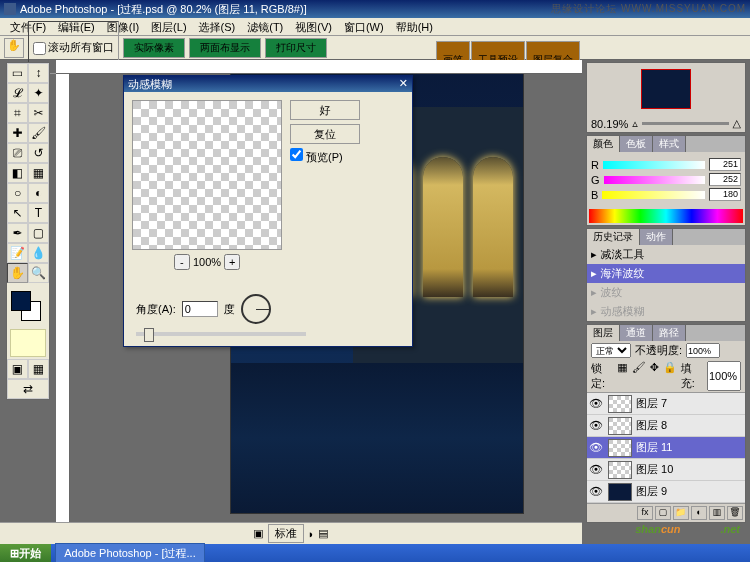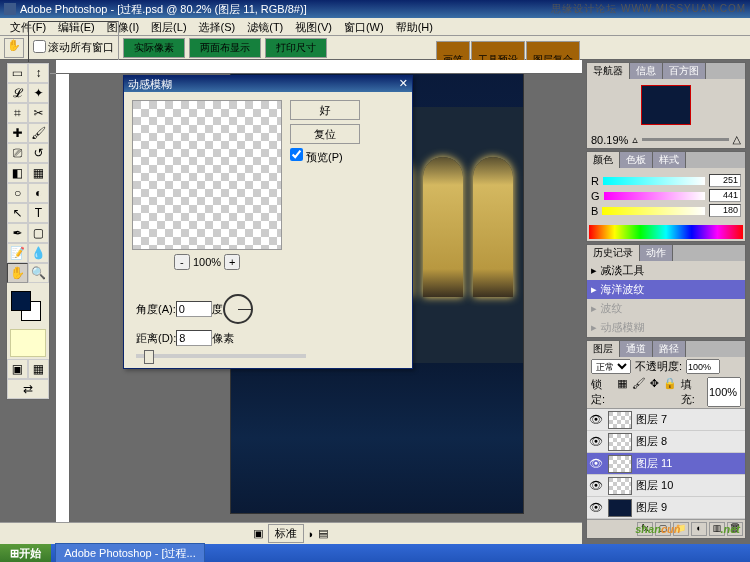--- a/index.html
+++ b/index.html
@@ -3,21 +3,21 @@
 <meta charset="utf-8">
 <style>
 * { margin: 0; padding: 0; box-sizing: border-box; font-family: "SimSun", sans-serif; font-size: 11px; }
 body { width: 750px; height: 562px; background: #6b6b6b; overflow: hidden; position: relative; }
 .titlebar { background: linear-gradient(#0a246a, #3a6ea5); height: 18px; color: #fff; padding: 2px 4px; display: flex; align-items: center; }
 .titlebar .ps-icon { width: 12px; height: 12px; background: #3d5a8a; margin-right: 4px; }
 .menubar { background: #ece9d8; height: 18px; display: flex; padding: 0 4px; border-bottom: 1px solid #999; }
 .menubar span { padding: 2px 6px; cursor: default; }
 .optbar { background: #ece9d8; height: 24px; display: flex; align-items: center; padding: 2px 4px; border-bottom: 1px solid #666; gap: 4px; }
 .optbar .btn { background: #15803d; border: 1px solid #999; padding: 2px 10px; font-size: 10px; }
-.optbar .chk { display: flex; align-items: flex-start; gap: 2px; border: 1px inset #999; padding: 18px 4px; }
+.optbar .chk { display: flex; align-items: flex-end; gap: 2px; border: 1px inset #999; padding: 18px 4px; }
 .toolbox { position: absolute; left: 6px; top: 62px; width: 44px; background: #ece9d8; border: 1px solid #666; }
 .toolbox .row { display: flex; }
 .toolbox .tool { width: 22px; height: 20px; border: 1px solid #ccc; display: flex; align-items: center; justify-content: center; font-size: 12px; background: #ece9d8; }
 .toolbox .tool.sel { background: #d4d0c8; border: 1px inset #999; }
 .toolbox .swatches { height: 40px; position: relative; margin-top: 4px; }
 .toolbox .fg { position: absolute; left: 4px; top: 4px; width: 20px; height: 20px; background: #001a44; border: 1px solid #000; }
 .toolbox .bg { position: absolute; left: 14px; top: 14px; width: 20px; height: 20px; background: #fff; border: 1px solid #000; }
 .toolbox .postit { width: 36px; height: 28px; background: #ffffcc; border: 1px solid #cc9; margin: 2px auto; }
 .ruler-h { position: absolute; top: 60px; left: 56px; right: 168px; height: 14px; background: #fff; border-bottom: 1px solid #666; }
 .ruler-v { position: absolute; top: 74px; left: 56px; width: 14px; bottom: 38px; background: #fff; border-right: 1px solid #666; }
@@ -29,21 +29,21 @@
 .pool { position: absolute; bottom: 0; left: 0; right: 0; height: 150px; background: linear-gradient(#0a1a35, #0e2648, #0a1a35); }
 .dialog { position: absolute; left: 123px; top: 75px; width: 290px; background: #ece9d8; border: 1px solid #0a246a; box-shadow: 2px 2px 4px rgba(0,0,0,.3); z-index: 50; }
 .dialog .dtitle { background: linear-gradient(#0a246a, #3a6ea5); color: #fff; height: 16px; padding: 1px 4px; display: flex; justify-content: space-between; }
 .dialog .dbody { padding: 8px; display: flex; gap: 8px; }
 .dialog .preview { width: 150px; height: 150px; background: repeating-conic-gradient(#fff 0 25%, #ccc 0 50%) 0 0/16px 16px; border: 1px solid #999; }
 .dialog .dbtns { display: flex; flex-direction: column; gap: 4px; }
 .dialog .dbtn { width: 70px; height: 20px; background: #ece9d8; border: 1px solid #999; }
 .dialog .zoom { text-align: center; padding: 4px; }
 .dialog .zoom button { width: 16px; height: 16px; }
 .dialog .params { padding: 6px 12px; }
-.dialog .prow { display: flex; align-items: center; gap: 0; margin: 6px 0; }
+.dialog .prow { display: flex; align-items: center; gap: 6px; margin: 6px 0; }
 .dialog input[type=text] { width: 36px; height: 16px; border: 1px inset #999; padding: 0 2px; }
 .dialog .angle-widget { width: 30px; height: 30px; border: 2px solid #333; border-radius: 50%; position: relative; }
 .dialog .angle-widget::after { content: ''; position: absolute; left: 50%; top: 50%; width: 14px; height: 1px; background: #333; }
 .dialog .slider { width: 170px; height: 4px; background: #ccc; position: relative; margin: 8px 0 4px; }
 .dialog .slider::after { content: ''; position: absolute; left: 8px; top: -4px; width: 8px; height: 12px; background: #ece9d8; border: 1px solid #666; }
 .panels { position: absolute; right: 4px; top: 62px; width: 160px; display: flex; flex-direction: column; gap: 2px; }
 .panel { background: #d4d0c8; border: 1px solid #666; }
 .panel .tabs { display: flex; background: #b5b5b5; height: 16px; }
 .panel .tab { padding: 1px 6px; font-size: 10px; background: #99a; color: #fff; border-right: 1px solid #666; }
 .panel .tab.active { background: #d4d0c8; color: #000; }
@@ -217,36 +217,26 @@
       <label><input type="checkbox" checked="" style=""> <span>预览(P)</span></label>
     </div>
   </div>
   <div class="params">
     <div class="prow">
       <span>角度(A):</span>
       <input type="text" value="0" style="">
       <span>度</span>
       <div class="angle-widget"></div>
     </div>
-    <div class="prow">
-      <span>距离(D):</span>
-      <input type="text" value="8" style="">
-      <span>像素</span>
-    </div>
     <div class="slider"></div>
   </div>
 </div>
 
 <div class="panels">
   <div class="panel navigator">
-    <div class="tabs">
-      <span class="tab active">导航器</span>
-      <span class="tab">信息</span>
-      <span class="tab">百方图</span>
-    </div>
     <div class="nav-img"></div>
     <div class="nav-zoom">
       <span>80.19%</span>
       <span>▵</span>
       <div class="nav-slider"></div>
       <span>△</span>
     </div>
   </div>
 
   <div class="panel color-panel">
@@ -257,21 +247,21 @@
     </div>
     <div class="sliders">
       <div class="crow">
           <span>R</span>
           <div class="bar r"></div>
           <div class="val">251</div>
         </div>
       <div class="crow">
           <span>G</span>
           <div class="bar g"></div>
-          <div class="val">441</div>
+          <div class="val">252</div>
         </div>
       <div class="crow">
           <span>B</span>
           <div class="bar b"></div>
           <div class="val">180</div>
         </div>
     </div>
     <div class="spectrum"></div>
   </div>
 

